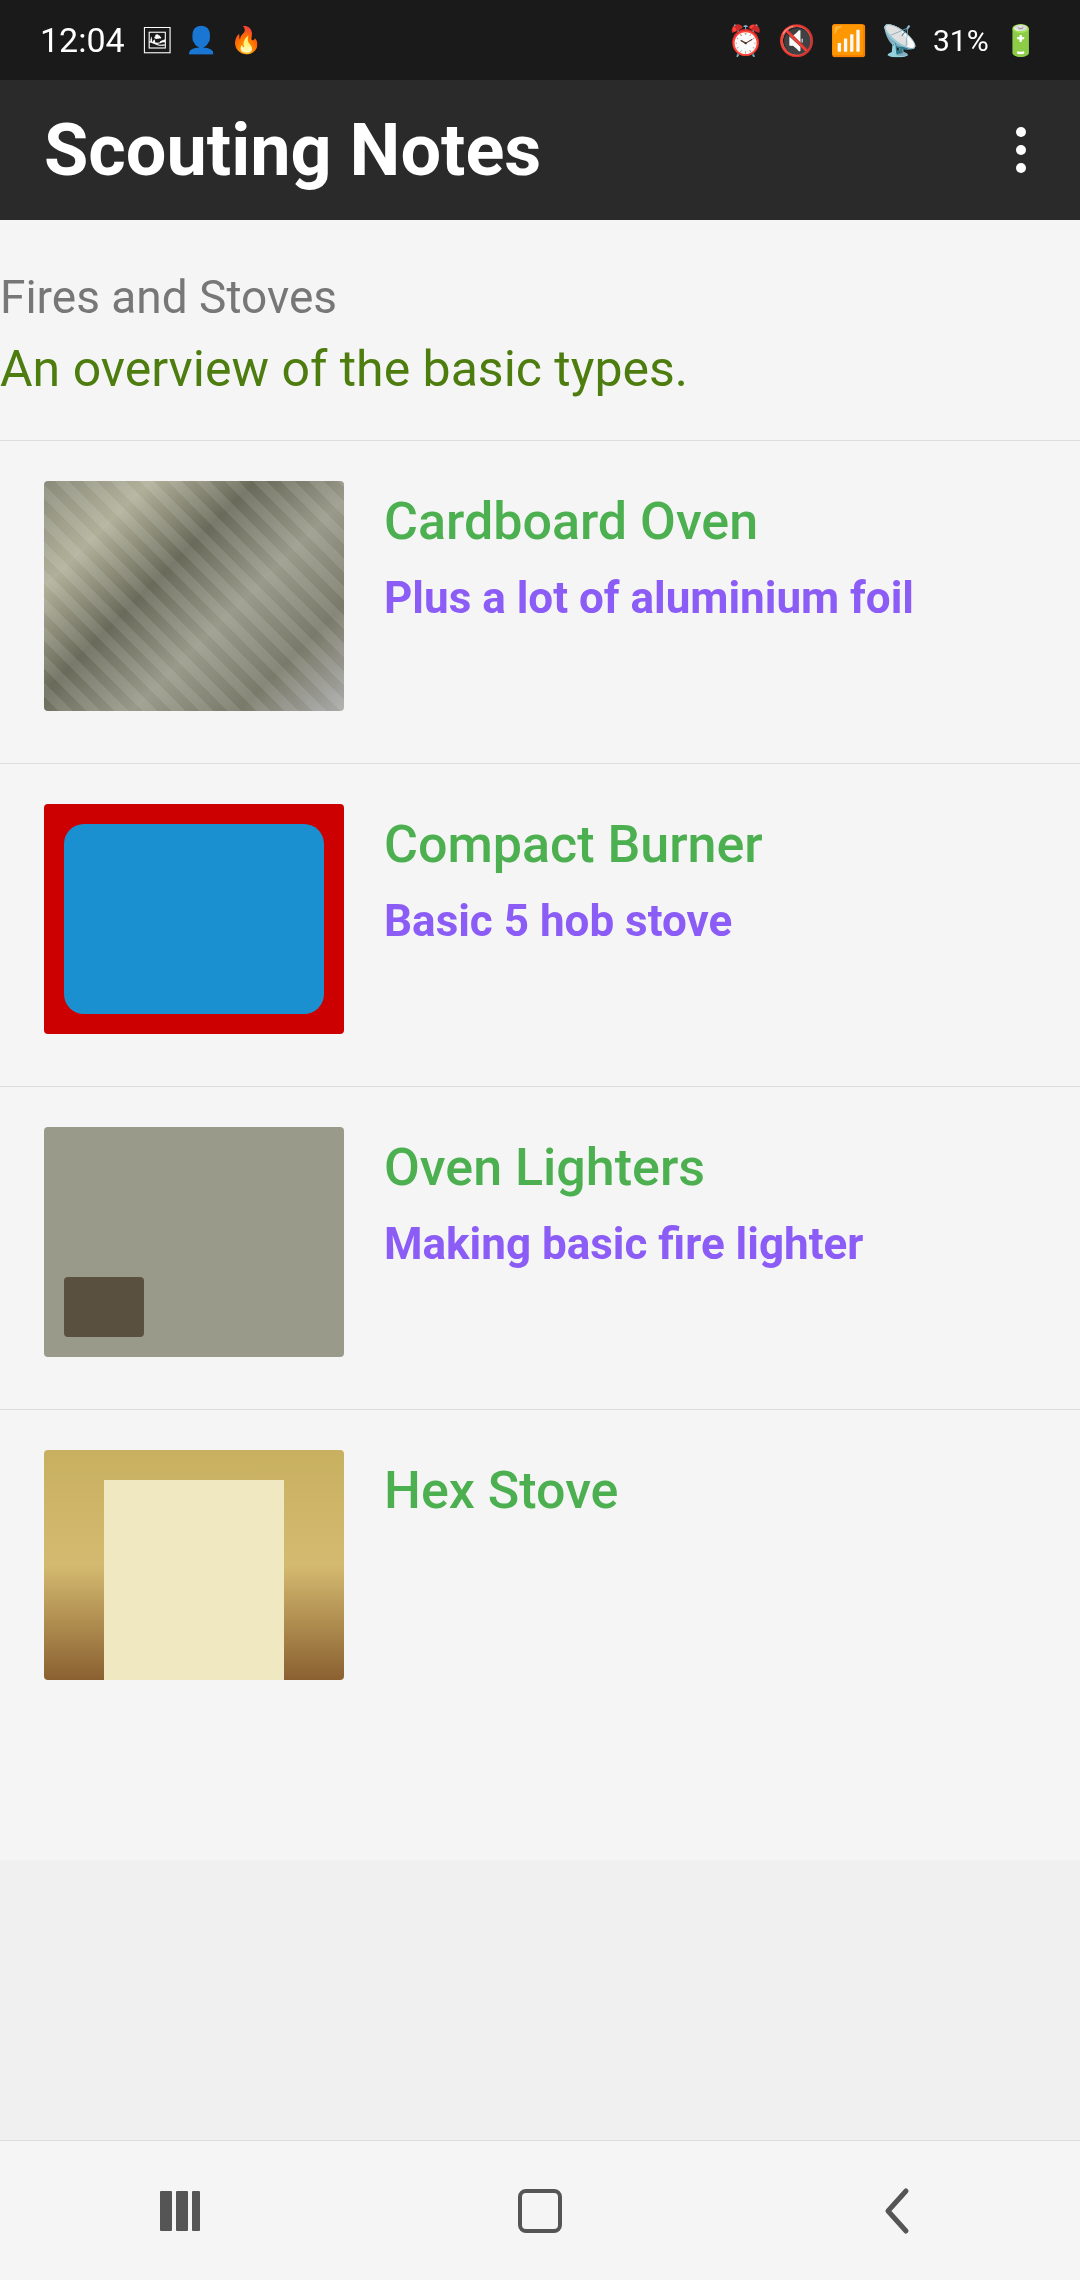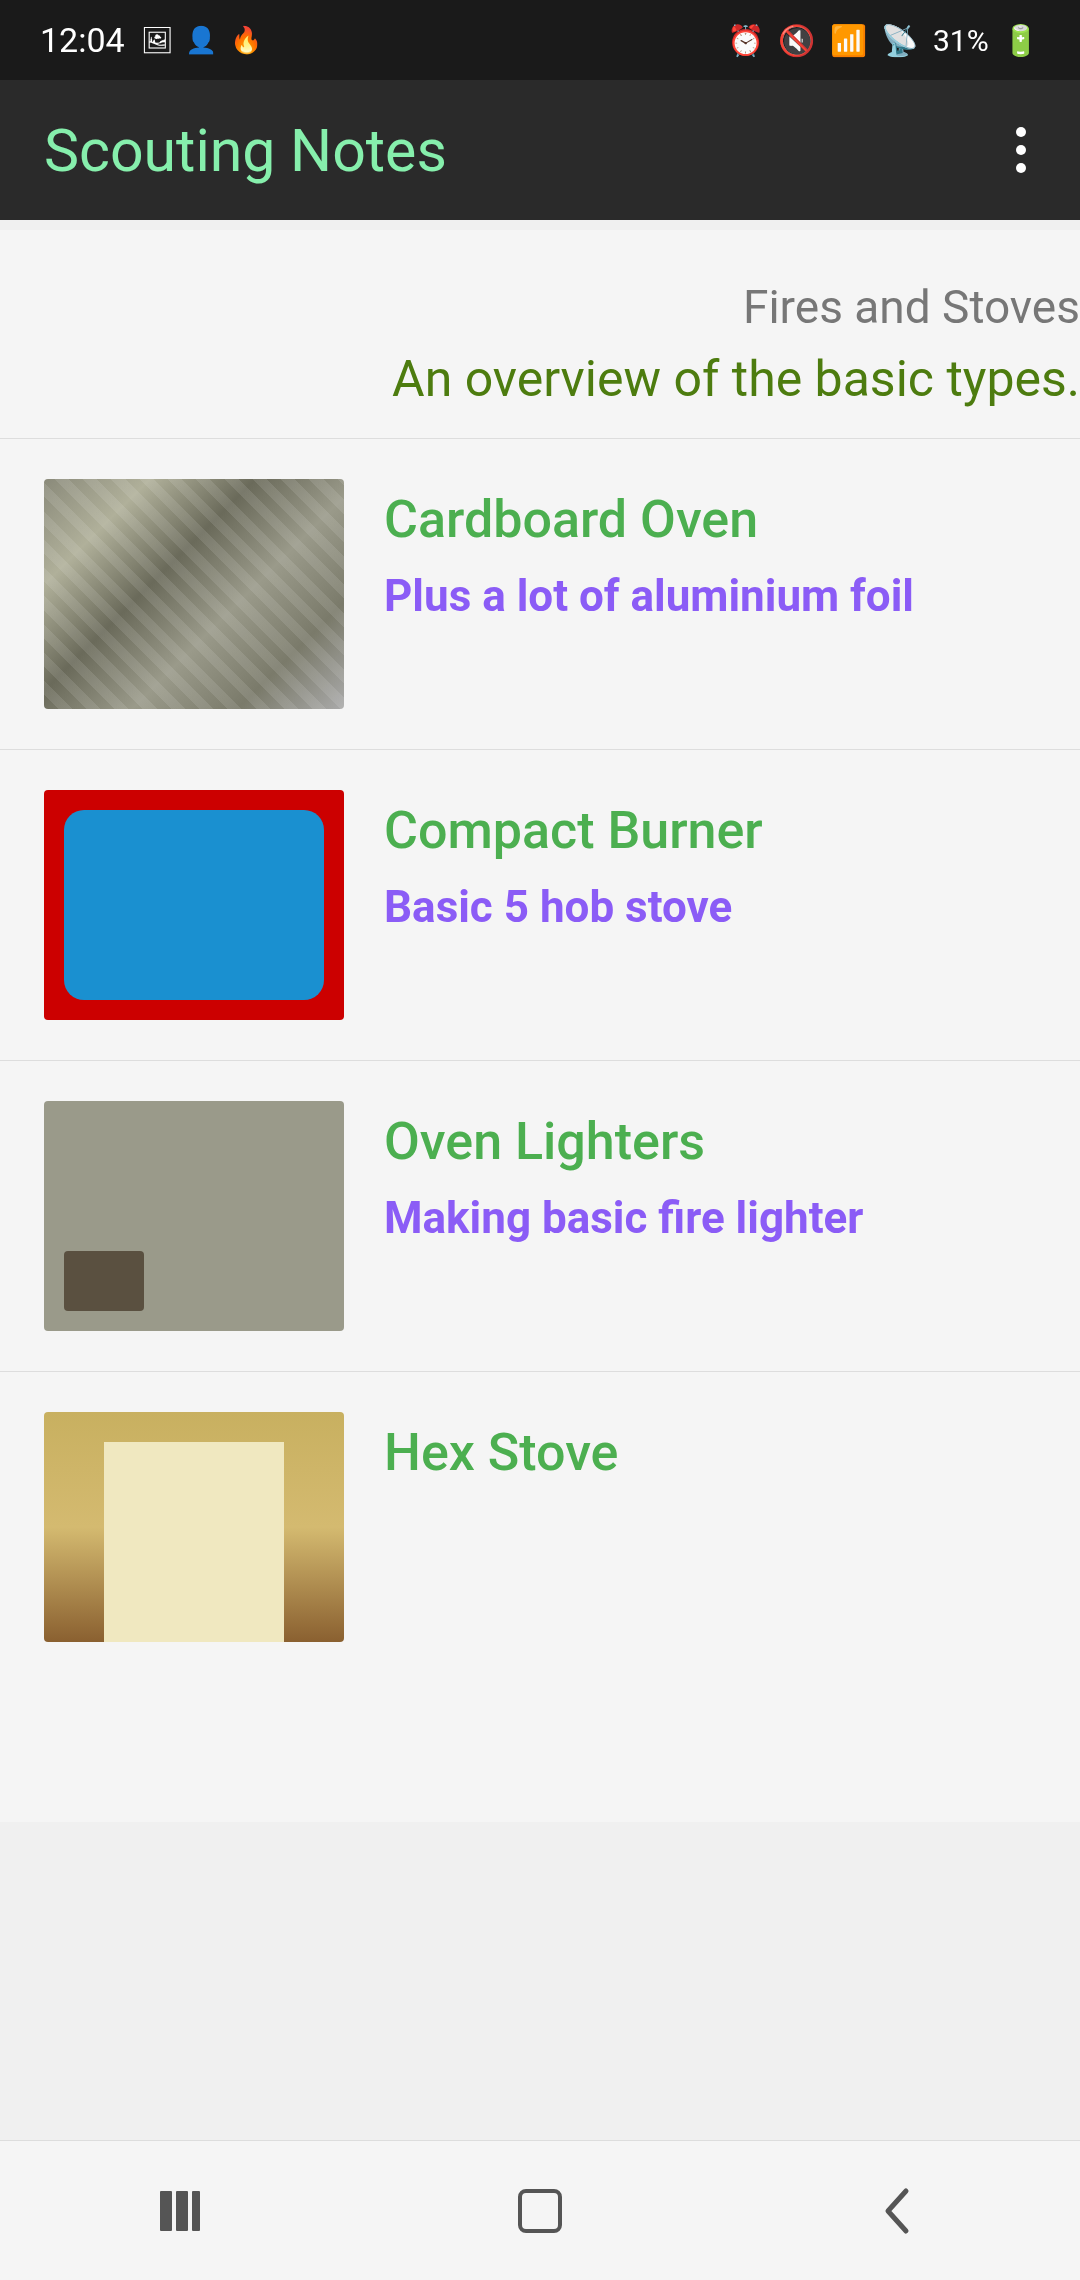--- a/index.html
+++ b/index.html
@@ -60,23 +60,23 @@
       width: 100%;
       height: 140px;
       background: #2a2a2a;
       display: flex;
       align-items: center;
       justify-content: space-between;
       padding: 0 44px;
     }
 
     .app-title {
-      color: #86efac;
-      font-size: 59px;
-      font-weight: 400;
+      color: #ffffff;
+      font-size: 72px;
+      font-weight: 700;
     }
 
     .more-icon {
       color: white;
       font-size: 50px;
       cursor: pointer;
       display: flex;
       flex-direction: column;
       align-items: center;
       gap: 8px;
@@ -91,22 +91,21 @@
     }
 
     
     .content {
       background: #f5f5f5;
       width: 100%;
     }
 
     .page-header {
       padding: 50px 0 30px;
-      text-align: right;
-      margin-top: 10px;
+      text-align: left;
     }
 
     .page-title {
       font-size: 46px;
       color: #777;
       font-weight: 400;
       margin-bottom: 16px;
     }
 
     .page-subtitle {
@@ -117,20 +116,21 @@
 
     
     .list-item {
       background: #f5f5f5;
       padding: 40px 44px;
       display: flex;
       align-items: flex-start;
       gap: 40px;
       border-top: 1px solid #ddd;
       min-height: 280px;
+      margin-top: 12px;
     }
 
     .item-image {
       width: 300px;
       height: 230px;
       flex-shrink: 0;
       border-radius: 4px;
       overflow: hidden;
       background: #ccc;
     }

